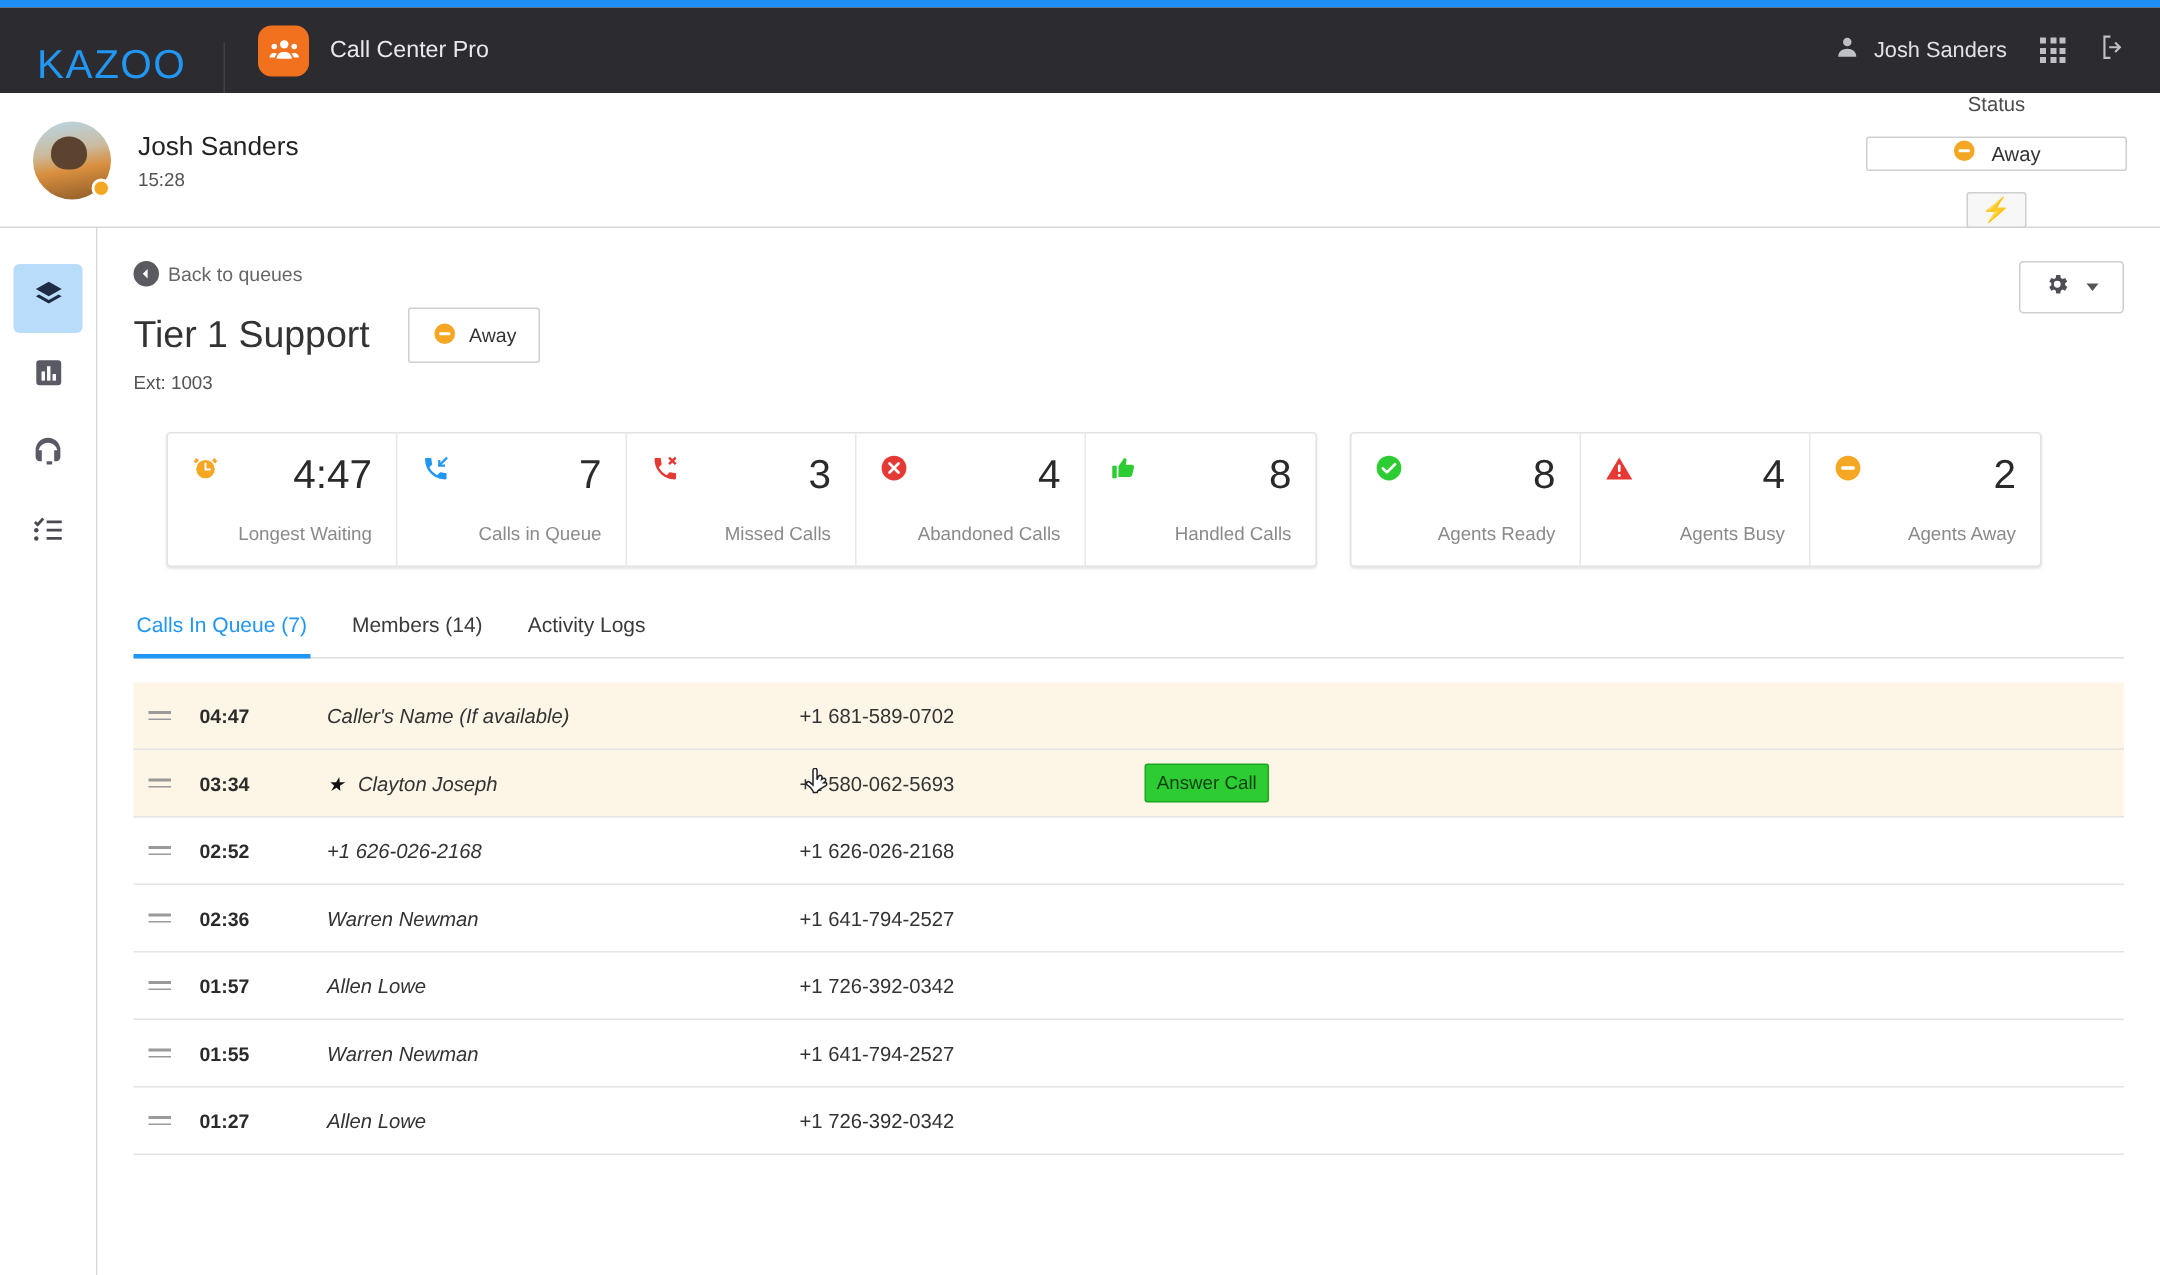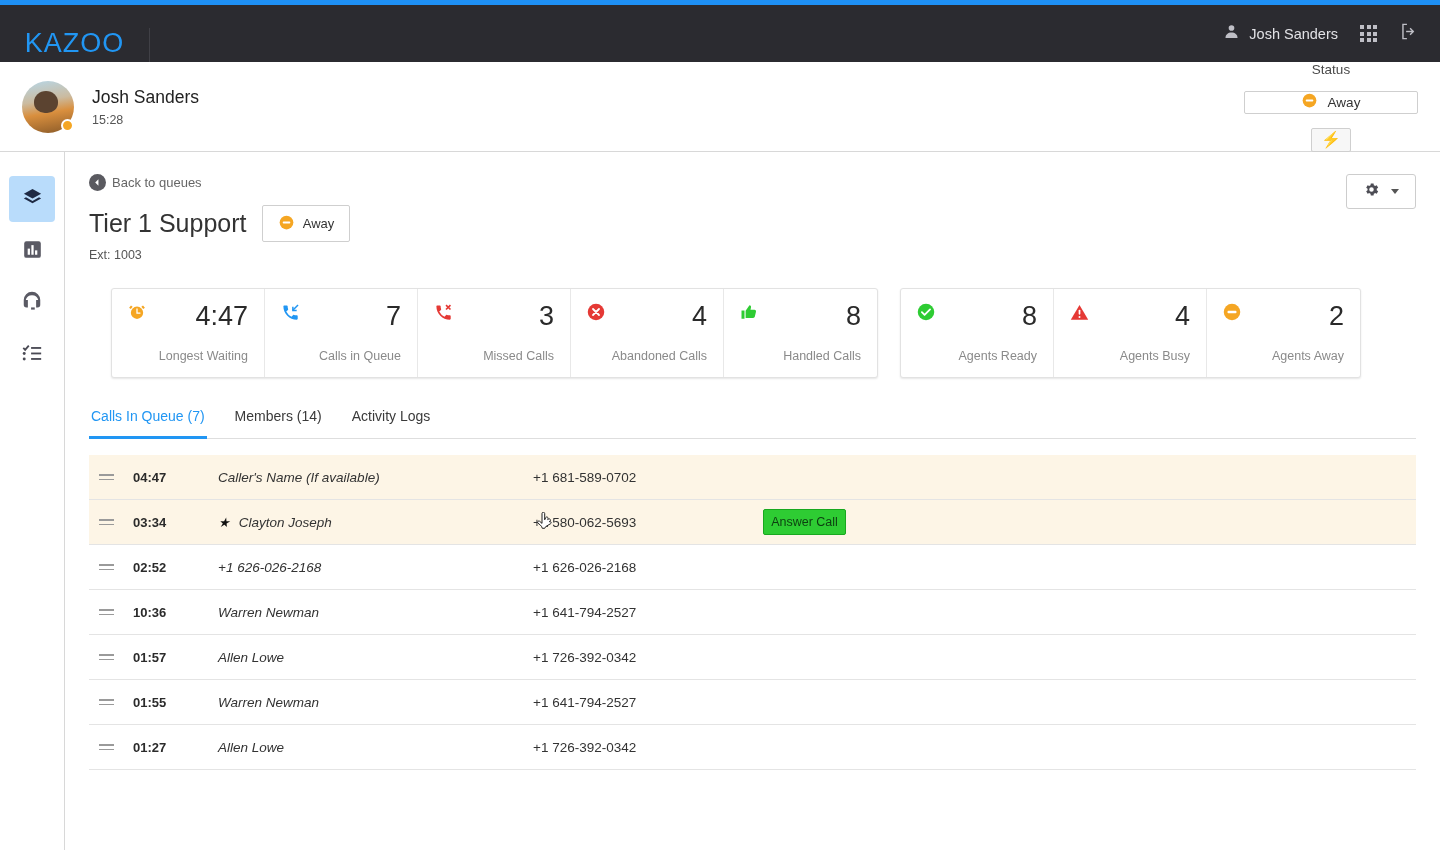--- a/index.html
+++ b/index.html
@@ -125,21 +125,21 @@
     display: inline-flex; align-items: center; gap: 6px;
     cursor: pointer; margin-bottom: 14px;
   }
   .back-circle {
     width: 17px; height: 17px; border-radius: 50%;
     background: #5a5a60;
     display: flex; align-items: center; justify-content: center;
   }
   .back-text { font-size: 13px; color: #666; }
 
-  .queue-head { display: flex; align-items: center; gap: 16px; }
+  .queue-head { display: flex; align-items: center; gap: 26px; }
   .queue-title { font-size: 25px; color: #333; font-weight: 400; }
   .queue-badge {
     border: 1px solid #cfcfcf; border-radius: 2px; background: #fff;
     height: 37px; width: 88px;
     display: flex; align-items: center; justify-content: center; gap: 9px;
     font-size: 13px; color: #333; cursor: pointer;
   }
   .queue-ext { font-size: 12.5px; color: #555; margin-top: 6px; }
 
   .gear-btn {
@@ -219,20 +219,33 @@
 </style>
 </head>
 <body>
 
 <div class="accent-bar"></div>
 
 <div class="app-header">
   <div class="logo-zone">
     <span class="kazoo-logo">KAZOO</span>
   </div>
+  <div class="app-title-zone">
+    <span class="app-icon">
+      <svg width="21" height="21" viewBox="0 0 24 24" fill="#fff">
+        <circle cx="12" cy="7.5" r="3.2"></circle>
+        <path d="M6.2 18.5c0-3.3 2.6-5.4 5.8-5.4s5.8 2.1 5.8 5.4z"></path>
+        <circle cx="4.4" cy="9.2" r="2.1"></circle>
+        <circle cx="19.6" cy="9.2" r="2.1"></circle>
+        <path d="M0.8 17.6c0-2.2 1.6-3.6 3.6-3.6 0.8 0 1.5 0.2 2.1 0.6-1 1-1.6 2.3-1.7 3z"></path>
+        <path d="M23.2 17.6c0-2.2-1.6-3.6-3.6-3.6-0.8 0-1.5 0.2-2.1 0.6 1 1 1.6 2.3 1.7 3z"></path>
+      </svg>
+    </span>
+    <span class="app-title">Call Center Pro</span>
+  </div>
 
   <div class="header-right">
     <div class="hr-user">
       <span>
         <svg width="17" height="17" viewBox="0 0 24 24" fill="#bfbfc6">
           <circle cx="12" cy="7" r="4"></circle>
             <path d="M3.5 21c0-4.7 3.8-7.5 8.5-7.5s8.5 2.8 8.5 7.5z"></path>
         </svg>
       </span>
       <span class="hr-user-name">Josh Sanders</span>
@@ -528,21 +541,21 @@
             <div class="c-phone">+1 626-026-2168</div>
             <div class="c-action"></div>
           </div>
           <div class="call-row">
             <div class="c-handle">
               <span class="handle-lines">
                 <i></i>
                 <i></i>
               </span>
             </div>
-            <div class="c-timer">10:36</div>
+            <div class="c-timer">02:36</div>
             <div class="c-name">
               <span>Warren Newman</span>
             </div>
             <div class="c-phone">+1 641-794-2527</div>
             <div class="c-action"></div>
           </div>
           <div class="call-row">
             <div class="c-handle">
               <span class="handle-lines">
                 <i></i>

